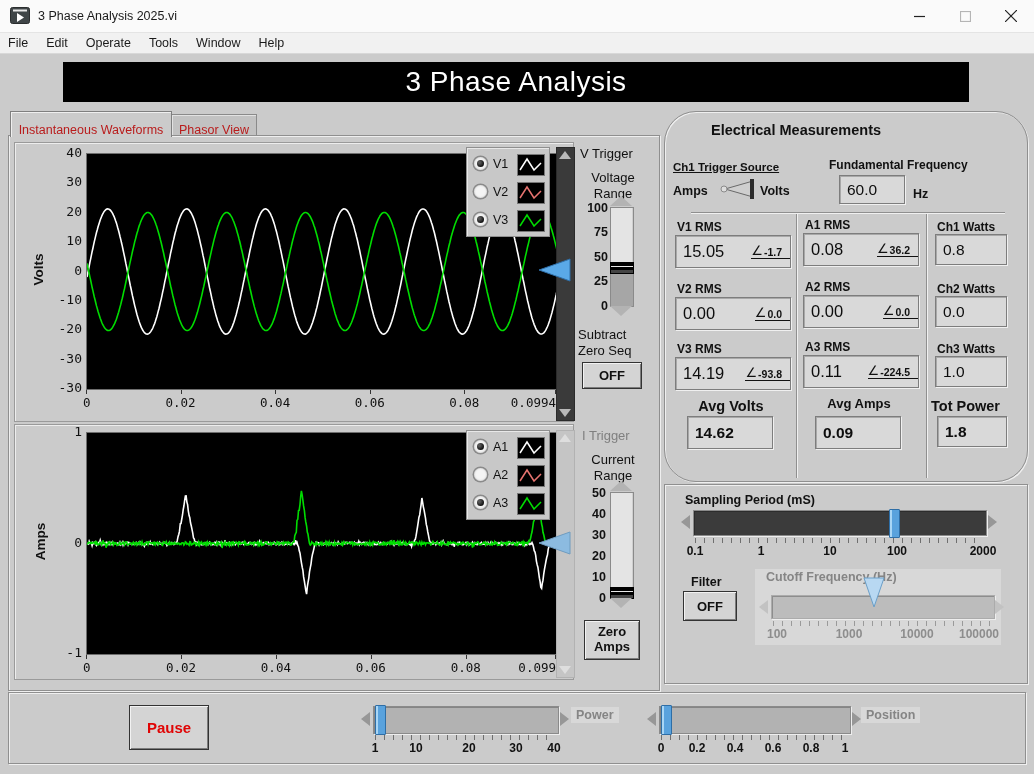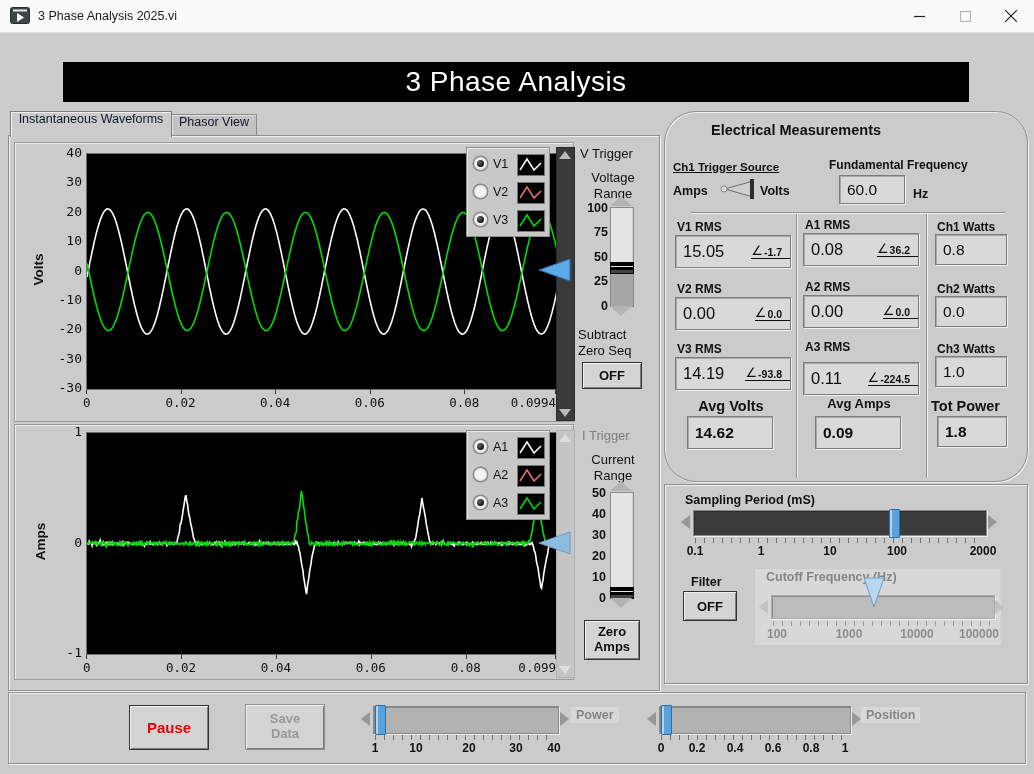--- a/index.html
+++ b/index.html
@@ -16,21 +16,21 @@
 
   .menubar{position:absolute;left:0;top:33px;width:1034px;height:20px;background:#f1f1f1;
     border-bottom:1px solid #d8d8d8;display:flex;align-items:center;}
   .menu-item{font-size:12.5px;color:#1a1a1a;padding:2px 9px;}
   .menu-item:first-child{padding-left:8px;}
 
   
   .banner{position:absolute;left:63px;top:62px;width:906px;height:40px;background:#000;
     display:flex;align-items:center;justify-content:center;}
   .banner span{color:#fff;font-size:28px;letter-spacing:0.5px;}
-  .tab{position:absolute;font-size:12.5px;color:#0f172a;display:flex;align-items:flex-start;justify-content:center;}
+  .tab{position:absolute;font-size:12.5px;color:#b91c1c;display:flex;align-items:flex-end;justify-content:center;}
   .tab.active{left:10px;top:111px;width:160px;height:25px;background:#cbcbcb;
     border:1px solid #7f7f7f;border-bottom:none;box-shadow:inset 1px 1px 0 #efefef;z-index:3;}
   .tab.inactive{left:171px;top:114px;width:84px;height:22px;background:#c2c2c2;
     border:1px solid #8a8a8a;border-bottom:none;box-shadow:inset 1px 1px 0 #e2e2e2;z-index:1;}
   .tabpage{position:absolute;left:8px;top:135px;width:650px;height:554px;
     border:1px solid #8f8f8f;box-shadow:inset 1px 1px 0 #efefef,1px 1px 0 #efefef;z-index:2;}
 
   
   .graph-frame{position:absolute;border:1px solid #9a9a9a;box-shadow:inset 1px 1px 0 #ededed;z-index:4;}
   .gf-volts{left:14px;top:142px;width:558px;height:278px;}
@@ -164,20 +164,28 @@
         </svg>
     </div>
     <div class="winbtn close">
       <svg width="12" height="12">
           <line x1="0" y1="0" x2="12" y2="12" stroke="#222" stroke-width="1.2"></line>
           <line x1="12" y1="0" x2="0" y2="12" stroke="#222" stroke-width="1.2"></line>
         </svg>
     </div>
   </div>
 
+  <div class="menubar">
+    <span class="menu-item">File</span>
+    <span class="menu-item">Edit</span>
+    <span class="menu-item">Operate</span>
+    <span class="menu-item">Tools</span>
+    <span class="menu-item">Window</span>
+    <span class="menu-item">Help</span>
+  </div>
 
   <div class="banner">
     <span>3 Phase Analysis</span>
   </div>
 
   <div class="tab active">
     <span>Instantaneous Waveforms</span>
   </div>
   <div class="tab inactive">
     <span>Phasor View</span>
@@ -414,21 +422,21 @@
     </div>
     <div class="m-label" style="left:140px;top:168px;">A2 RMS</div>
     <div class="display-box" style="left:138px;top:183px;width:114px;height:31px;">
       <span class="val">0.00</span>
       <span class="angle-group">
           <span class="angle-sym">∠</span>
           <span class="angle-num">0.0</span>
         </span>
     </div>
     <div class="m-label" style="left:140px;top:228px;">A3 RMS</div>
-    <div class="display-box" style="left:138px;top:243px;width:114px;height:31px;margin-top:7px;">
+    <div class="display-box" style="left:138px;top:243px;width:114px;height:31px;">
       <span class="val">0.11</span>
       <span class="angle-group">
           <span class="angle-sym">∠</span>
           <span class="angle-num">-224.5</span>
         </span>
     </div>
     <div class="m-label big" style="left:146px;top:284px;width:96px;text-align:center;font-size:13px;">Avg Amps</div>
     <div class="display-box" style="left:150px;top:304px;width:84px;height:31px;">
       <span class="val bold">0.09</span>
     </div>
@@ -481,24 +489,20 @@
     <span class="htick-label pale" style="left:112px;top:142px;">100</span>
     <span class="htick-label pale" style="left:184px;top:142px;">1000</span>
     <span class="htick-label pale" style="left:252px;top:142px;">10000</span>
     <span class="htick-label pale" style="left:314px;top:142px;">100000</span>
   </div>
 
   <div class="panel-etched" id="footer">
     <div class="btn3d pause-btn" style="left:120px;top:12px;width:78px;height:43px;">
       <span>Pause</span>
     </div>
-    <div class="btn3d noframe save-btn" style="left:236px;top:11px;width:78px;height:44px;">
-      <span>Save</span>
-      <span>Data</span>
-    </div>
 
     <div class="harrow left" style="left:352px;top:19px;"></div>
     <div class="htrack mid" style="left:364px;top:13px;width:184px;height:26px;"></div>
     <div class="hhandle" style="left:366px;top:12px;height:28px;"></div>
     <div class="harrow right" style="left:551px;top:19px;"></div>
     <div class="hticks" style="left:366px;top:42px;width:180px;"></div>
     <span class="htick-label" style="left:366px;top:48px;">1</span>
     <span class="htick-label" style="left:407px;top:48px;">10</span>
     <span class="htick-label" style="left:460px;top:48px;">20</span>
     <span class="htick-label" style="left:507px;top:48px;">30</span>

